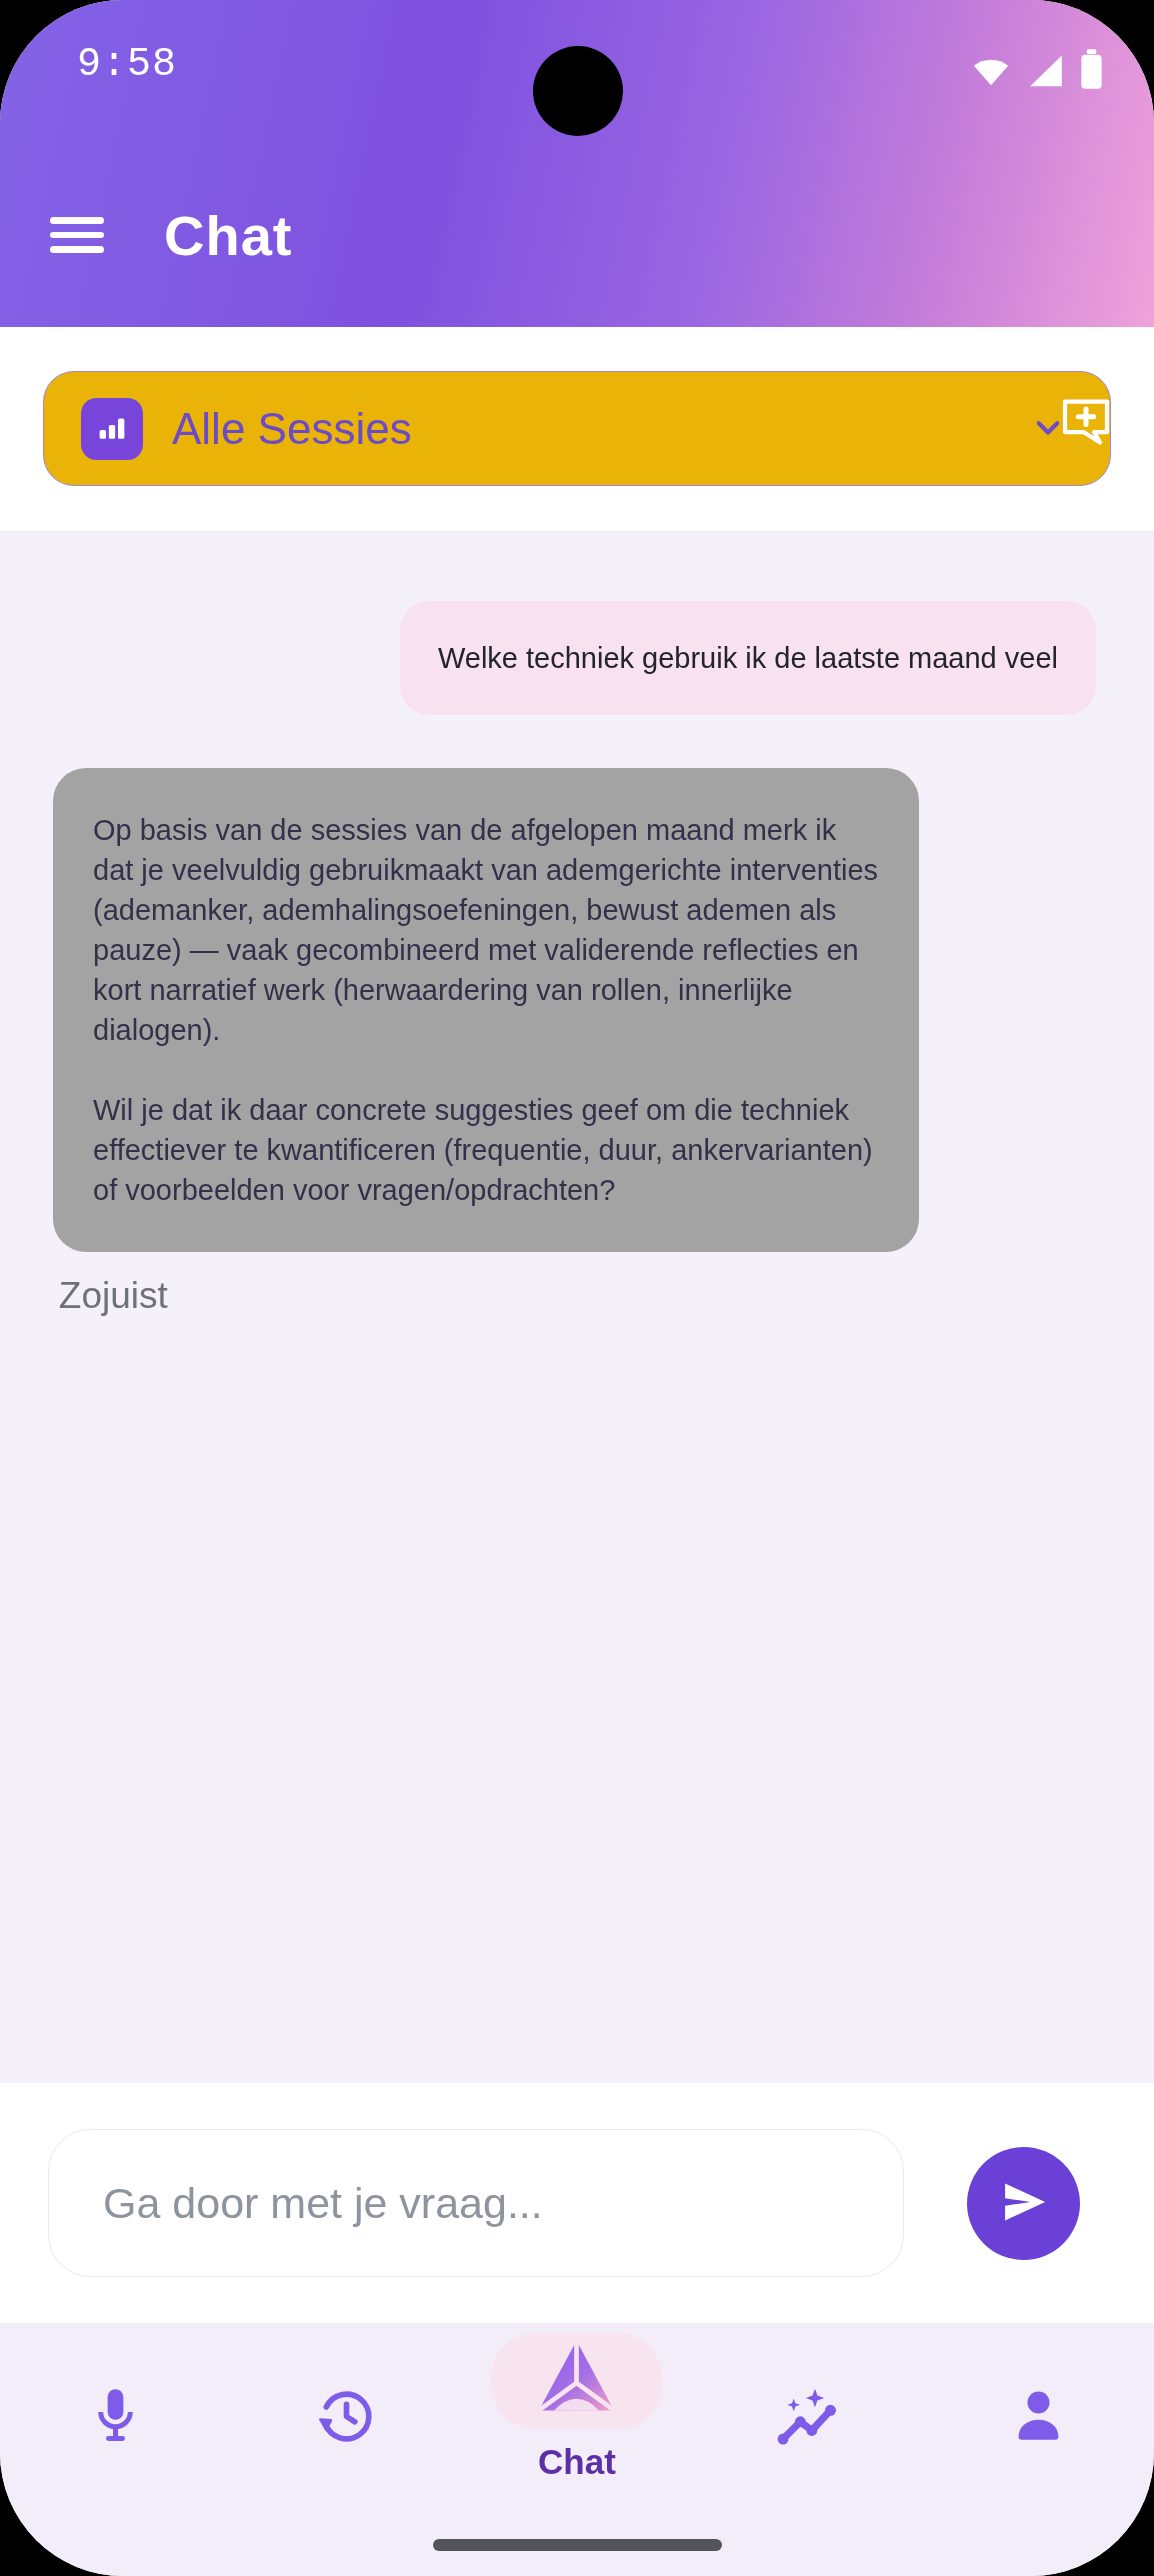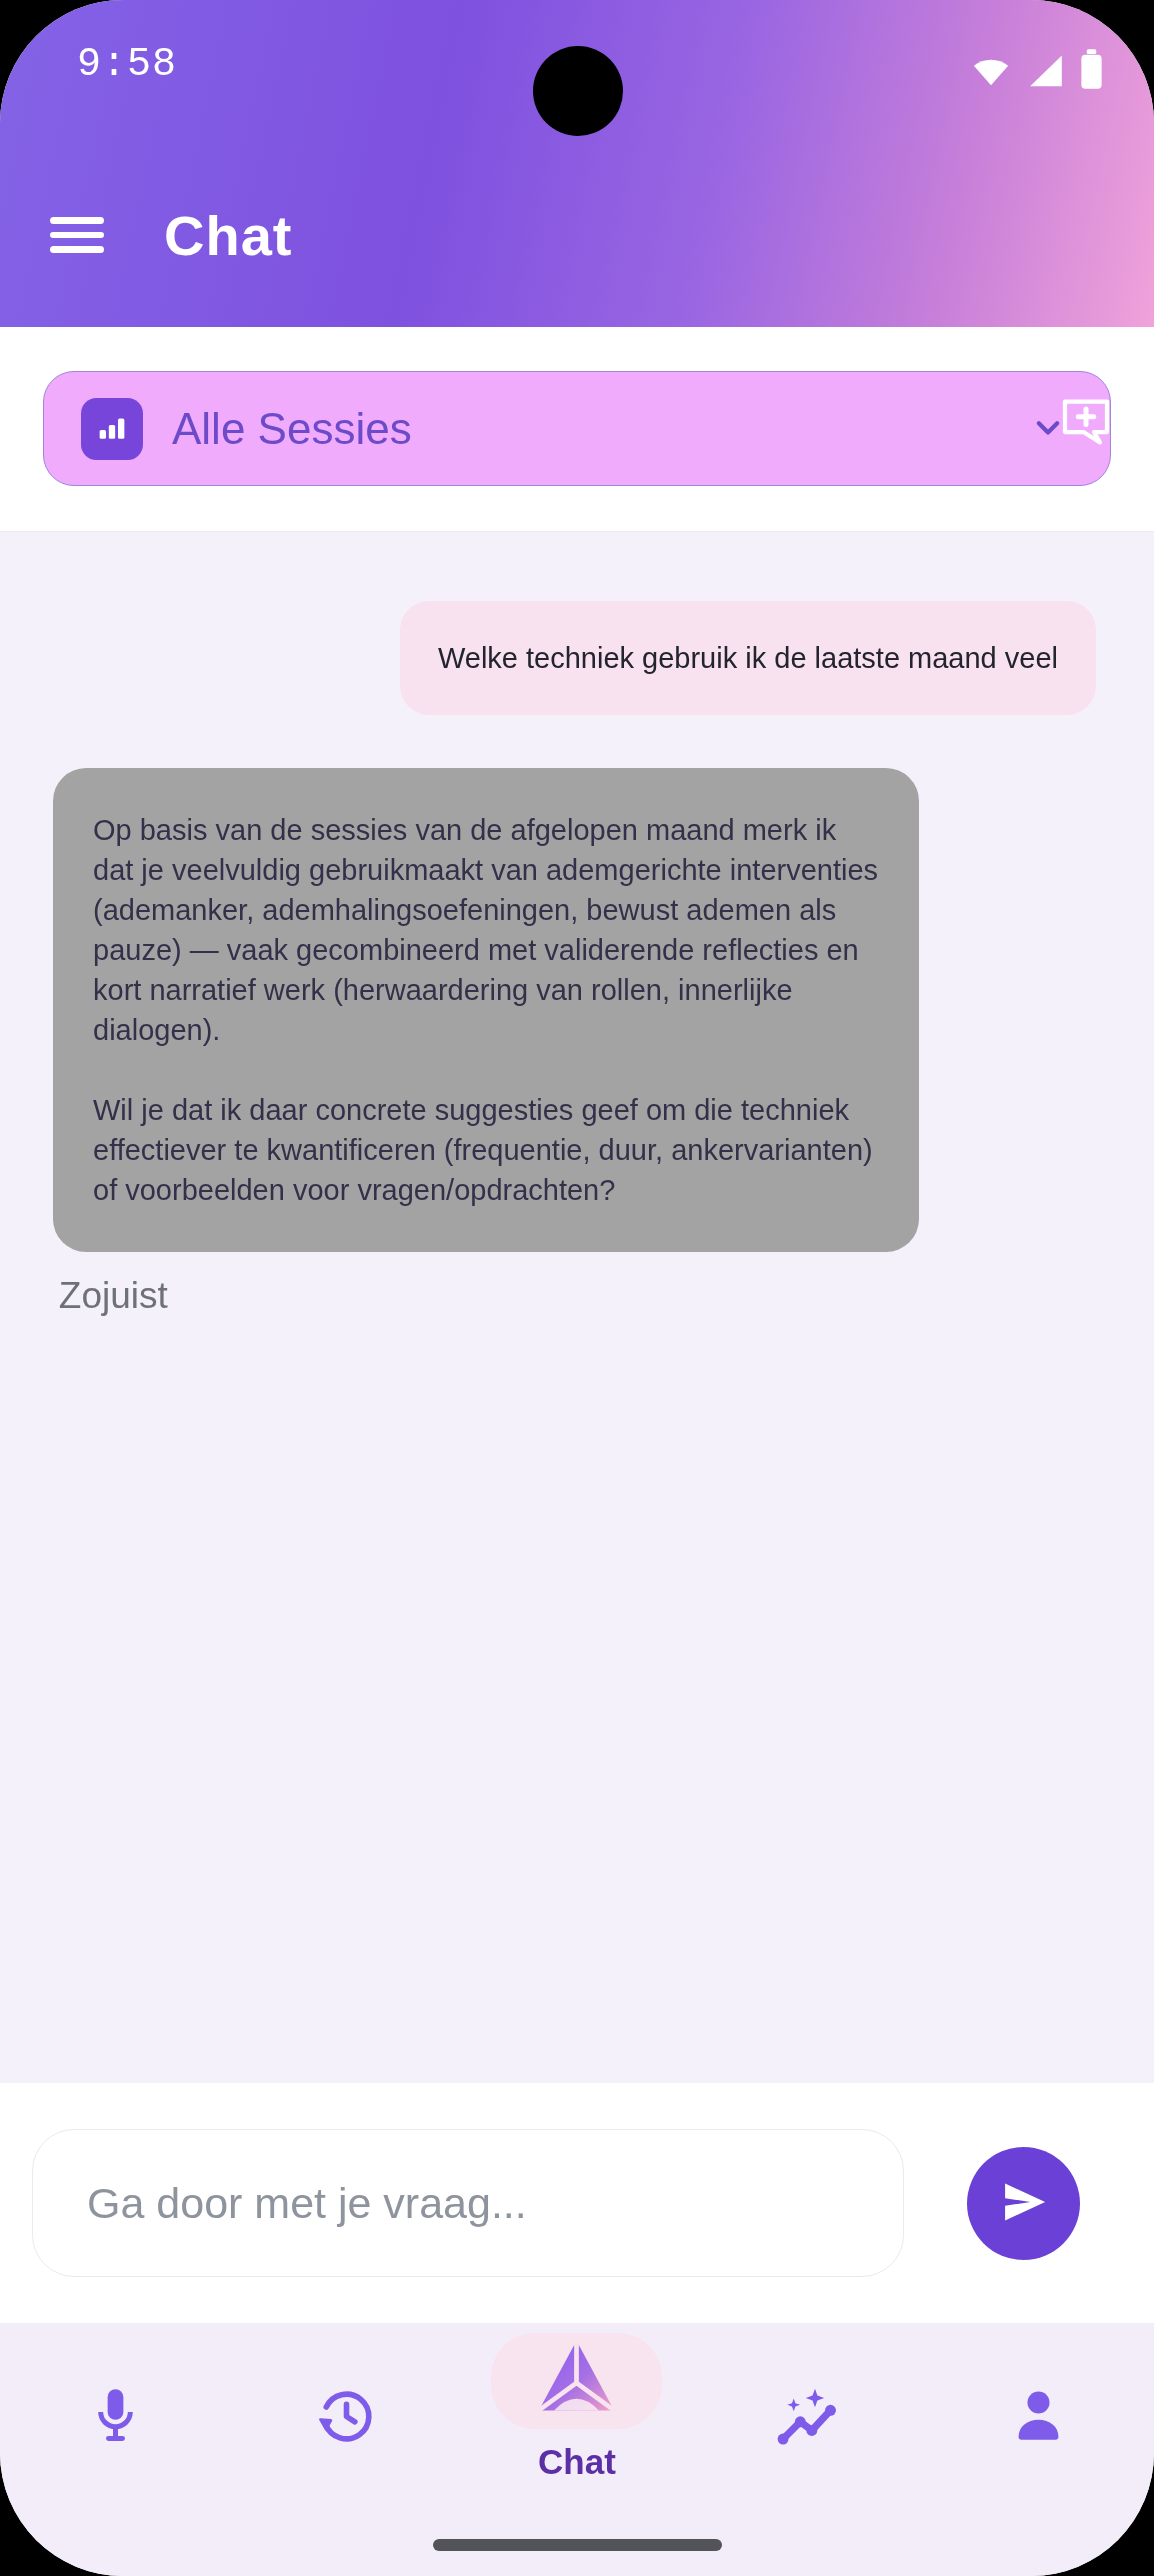--- a/index.html
+++ b/index.html
@@ -23,42 +23,42 @@
   .status-icons svg{display:block;}
   .appbar{position:absolute;left:0;right:0;top:189px;height:92px;display:flex;align-items:center;}
   .menu-btn{margin-left:50px;width:54px;height:46px;display:flex;flex-direction:column;justify-content:center;gap:7.7px;cursor:pointer;}
   .menu-btn i{display:block;height:6.7px;border-radius:3.8px;background:#fff;}
   .app-title{margin-left:60px;color:#fff;font-size:56px;font-weight:800;letter-spacing:1px;}
   .newchat-btn{position:absolute;right:37px;top:11.5px;width:62px;height:62px;display:flex;align-items:center;justify-content:center;cursor:pointer;}
   
   .filter-section{flex:0 0 204px;background:#fff;border-bottom:1.9px solid #ECE9F2;}
   .filter-pill{
     margin:44px 43px 0 43px;height:115px;border-radius:31px;
-    background:#f0abfc;border:1.9px solid #9F86D9;box-sizing:border-box;
+    background:#eab308;border:1.9px solid #9F86D9;box-sizing:border-box;
     display:flex;align-items:center;padding:0 40px 0 37px;cursor:pointer;
   }
   .filter-ico{width:62px;height:62px;border-radius:15.4px;background:#7745D9;display:flex;align-items:center;justify-content:center;flex:0 0 62px;}
   .filter-label{margin-left:29px;font-size:44px;color:#6C4AC8;}
   .filter-chevron{margin-left:auto;}
   
   .chat{flex:1 1 auto;background:#F5F1FB;display:flex;flex-direction:column;overflow:hidden;padding:69px 58px 0 53px;box-sizing:border-box;}
   .bubble{box-sizing:border-box;font-size:29px;line-height:40px;}
   .bubble.user{
     align-self:flex-end;max-width:861px;background:#F8E2EF;color:#23242F;
     border-radius:29px;padding:37px 38px;
   }
   .bubble.assistant{
     align-self:flex-start;margin-top:53px;width:866px;background:#a3a3a3;color:#353049;
     border-radius:33px;padding:42px 40px;
   }
   .bubble.assistant p{margin:0;}
   .bubble.assistant p + p{margin-top:40px;}
   .timestamp{margin:23px 0 0 5.8px;color:#6E7277;font-size:37px;}
   
-  .composer{flex:0 0 240px;background:#fff;display:flex;align-items:center;padding:0 74px 0 32px;box-sizing:border-box;gap:63px;}
+  .composer{flex:0 0 240px;background:#fff;display:flex;align-items:center;padding:0 74px 0 48px;box-sizing:border-box;gap:63px;}
   .composer input{
     flex:1;height:148px;border-radius:42px;border:1.9px solid #E9EAEE;background:#fff;
     font-family:"Liberation Sans", sans-serif;font-size:43px;color:#333;padding:0 54px;box-sizing:border-box;outline:none;
   }
   .composer input::placeholder{color:#8E949D;}
   .send-btn{flex:0 0 113px;width:113px;height:113px;border-radius:50%;background:#6B40D6;border:none;display:flex;align-items:center;justify-content:center;cursor:pointer;}
   
   .nav{flex:0 0 253px;background:#F2EDF9;position:relative;display:grid;grid-template-columns:repeat(5,1fr);}
   .nav-item{display:flex;flex-direction:column;align-items:center;padding-top:60px;cursor:pointer;}
   .nav-item.center{padding-top:9.6px;}

